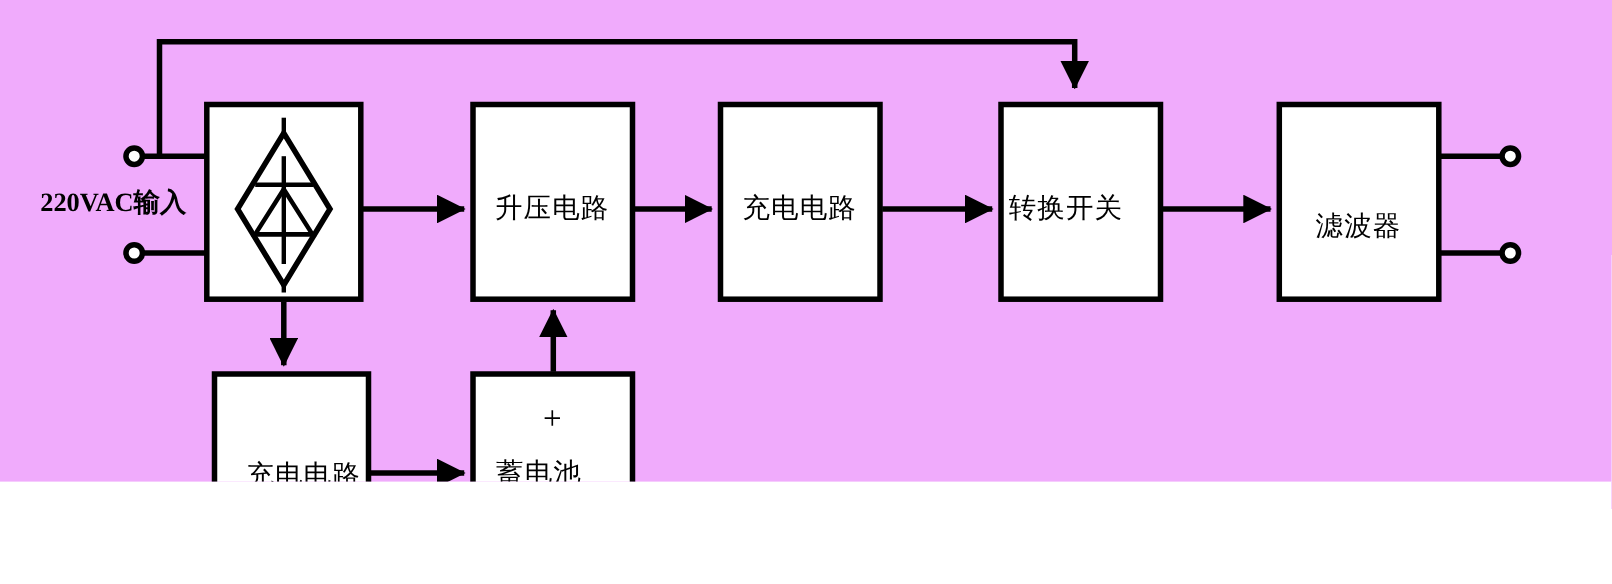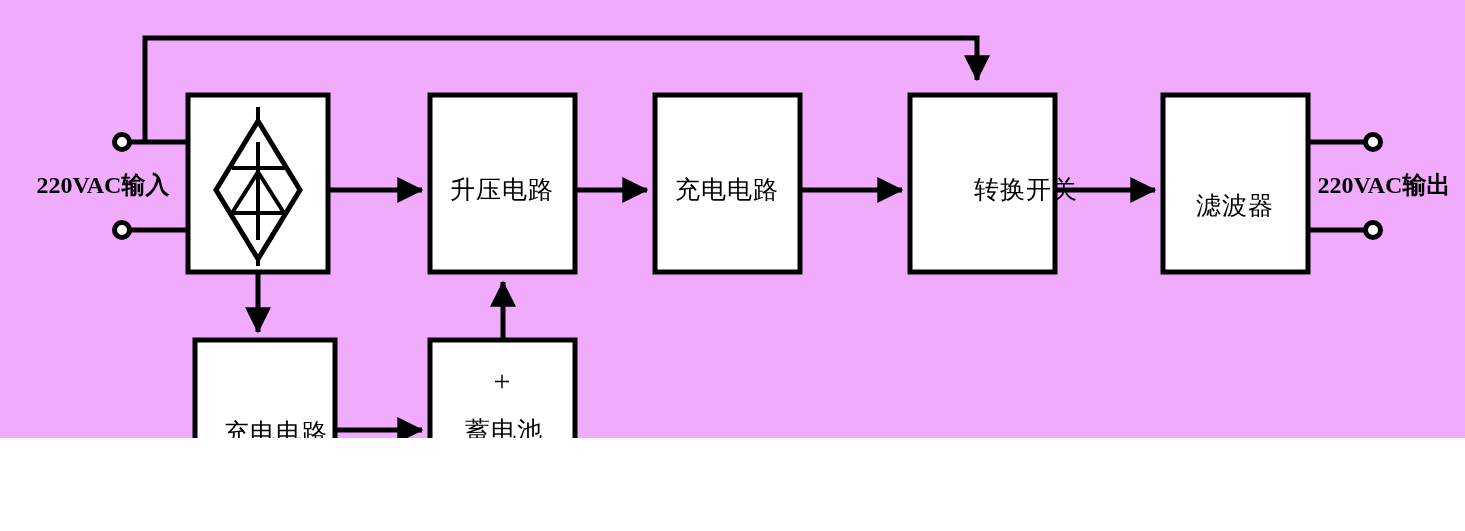--- a/index.html
+++ b/index.html
@@ -133,27 +133,26 @@
 
     <line x1="503" y1="338" x2="503" y2="282" stroke="#000000" stroke-width="5" marker-end="url(#arrowhead)"></line>
   </svg>
 
   <div class="port-label" style="left:103px; top:185px;">220VAC输入</div>
 
   <div class="block-label" style="left:502px; top:190px;">升压电路</div>
 
   <div class="block-label" style="left:727px; top:190px;">充电电路</div>
 
-  <div class="block-label" style="left:1026px; top:190px;">转换开关</div>
+  <div class="block-label" style="left:969px; top:190px;">转换开关</div>
 
   <div class="block-label" style="left:1235px; top:206px;">滤波器</div>
 
   <div class="block-label" style="left:276px; top:433px;">充电电路</div>
 
   <div class="polarity-label" style="left:502px; top:381px;">+</div>
 
-  <div class="block-label" style="left:504px; top:431px;">蓄电池</div>
+  <div class="block-label" style="left:490px; top:431px;">蓄电池</div>
 
   <div class="polarity-label" style="left:502px; top:483px;">-</div>
 
-  <div class="port-label" style="left:1384px; top:185px;">220VAC输出</div>
 
 </div>
 
 </body></html>

